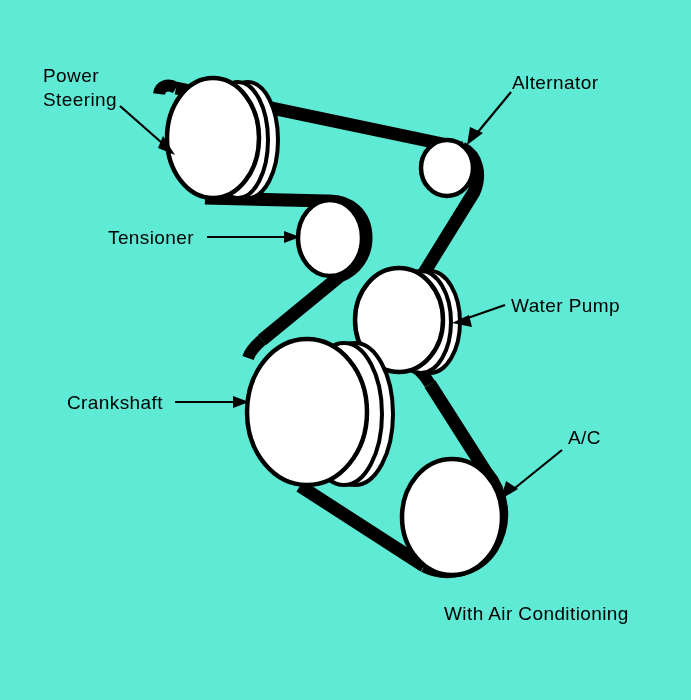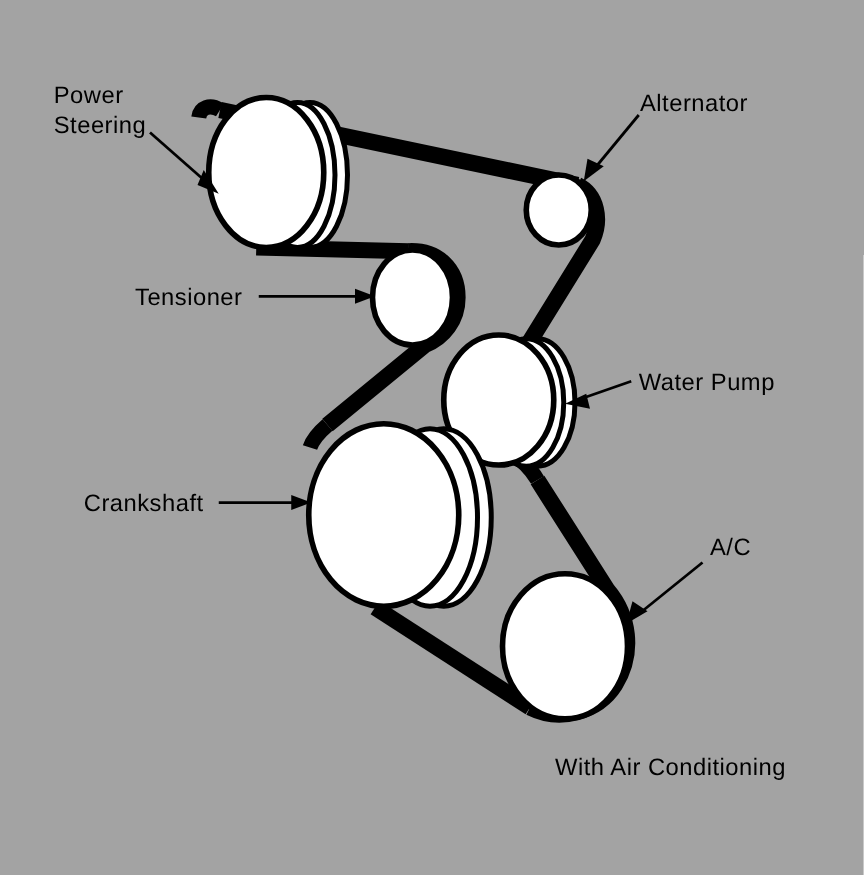--- a/index.html
+++ b/index.html
@@ -4,21 +4,21 @@
 <style>
   html, body {
     margin: 0;
     padding: 0;
     background: #ffffff;
   }
   #page {
     position: relative;
     width: 691px;
     height: 700px;
-    background: #a3a3a3;
+    background: #5eead4;
     overflow: hidden;
     font-family: "Liberation Sans", sans-serif;
   }
   #diagram {
     position: absolute;
     left: 0;
     top: 0;
     width: 691px;
     height: 700px;
   }

